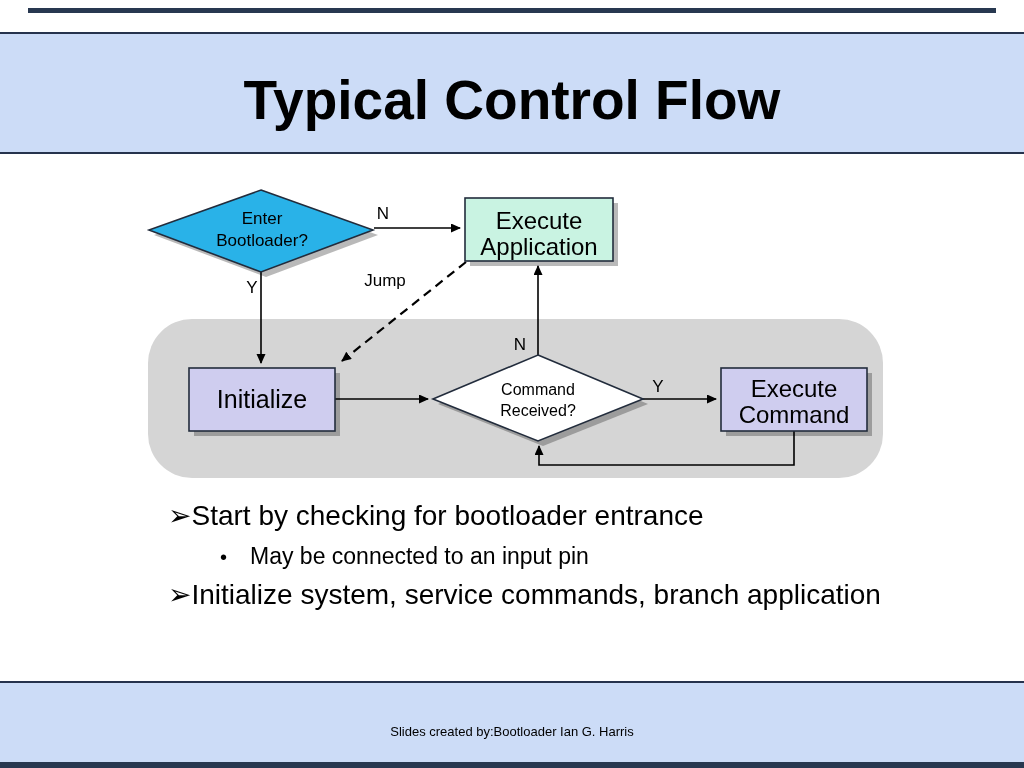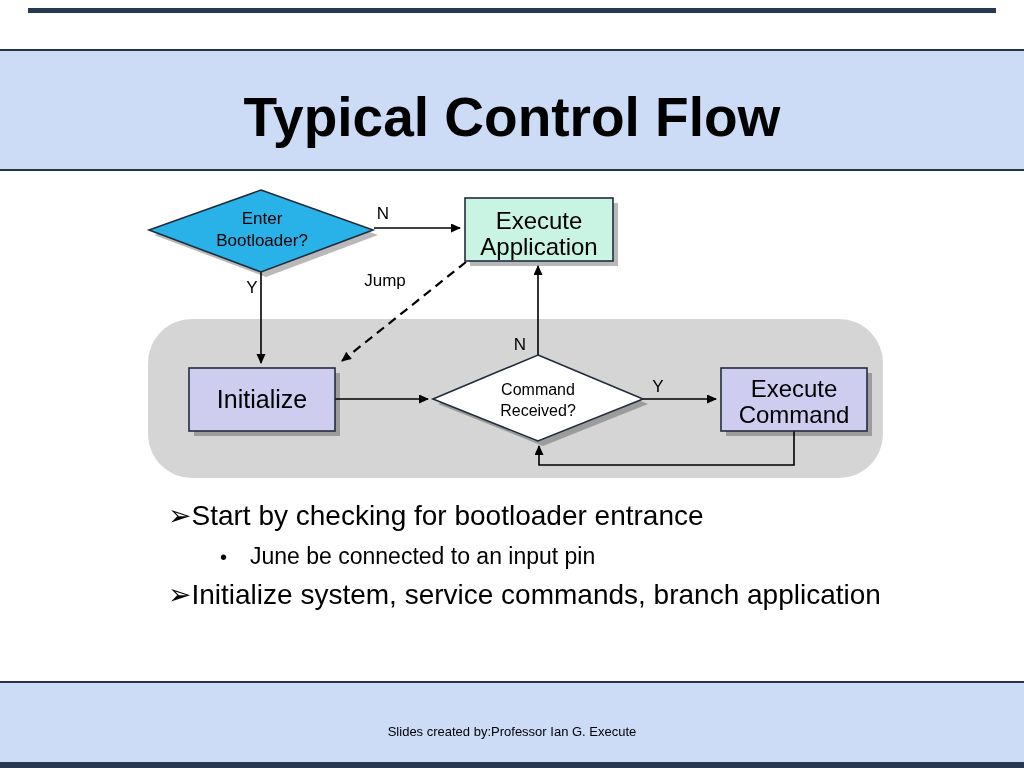--- a/index.html
+++ b/index.html
@@ -17,21 +17,20 @@
     background: #283850;
   }
   .title-band {
     position: absolute; left: 0; top: 32px;
     width: 1024px; height: 122px;
     background: #ccdcf7;
     border-top: 2px solid #26334d;
     border-bottom: 2px solid #26334d;
     display: flex; align-items: center; justify-content: center;
     padding-top: 14px;
-    margin-top: 17px;
   }
   .title-band h1 {
     font-size: 55px; font-weight: bold; letter-spacing: 0px;
   }
   .flowchart {
     position: absolute; left: 0; top: 150px;
     width: 1024px; height: 350px;
   }
   svg text { font-family: "Liberation Sans", sans-serif; fill: #000; }
   .node-label  { font-size: 24px; }
@@ -120,22 +119,22 @@
 
   <text x="383" y="69" text-anchor="middle" class="edge-label">N</text>
   <text x="252" y="143" text-anchor="middle" class="edge-label">Y</text>
   <text x="385" y="136" text-anchor="middle" class="edge-label">Jump</text>
   <text x="520" y="200" text-anchor="middle" class="edge-label">N</text>
   <text x="658" y="242" text-anchor="middle" class="edge-label">Y</text>
 </svg>
 
 <div class="bullets">
   <div class="bullet-row"><span class="marker">➢</span><span>Start by checking for bootloader entrance</span></div>
-  <div class="bullet-sub"><span class="marker">•</span><span>June be connected to an input pin</span></div>
+  <div class="bullet-sub"><span class="marker">•</span><span>May be connected to an input pin</span></div>
   <div class="bullet-row"><span class="marker">➢</span><span>Initialize system, service commands, branch application</span></div>
 </div>
 
 <div class="footer-band">
   <div>Slides created by:</div>
-  <div>Professor Ian G. Execute</div>
+  <div>Bootloader Ian G. Harris</div>
 </div>
 
 <div class="bottom-rule"></div>
 
 </body></html>

